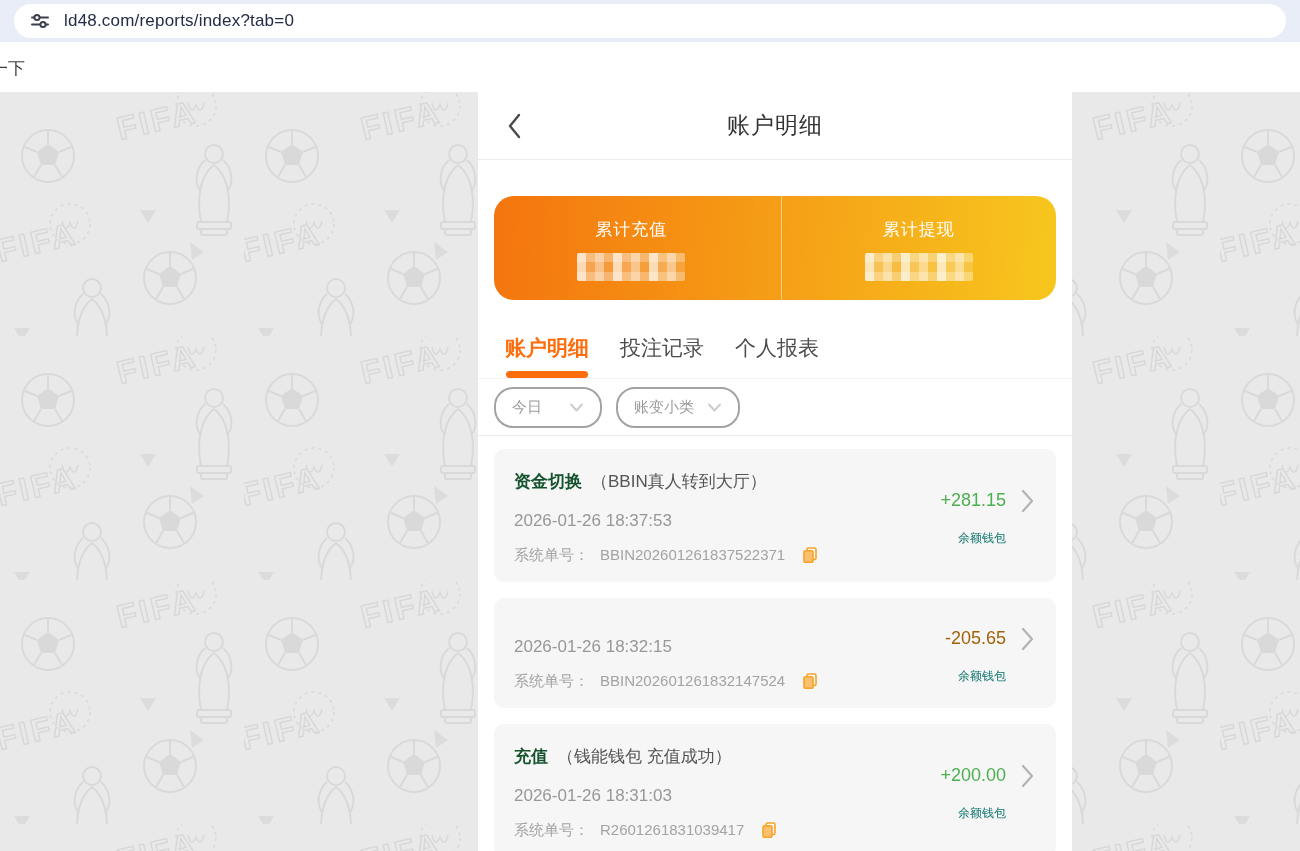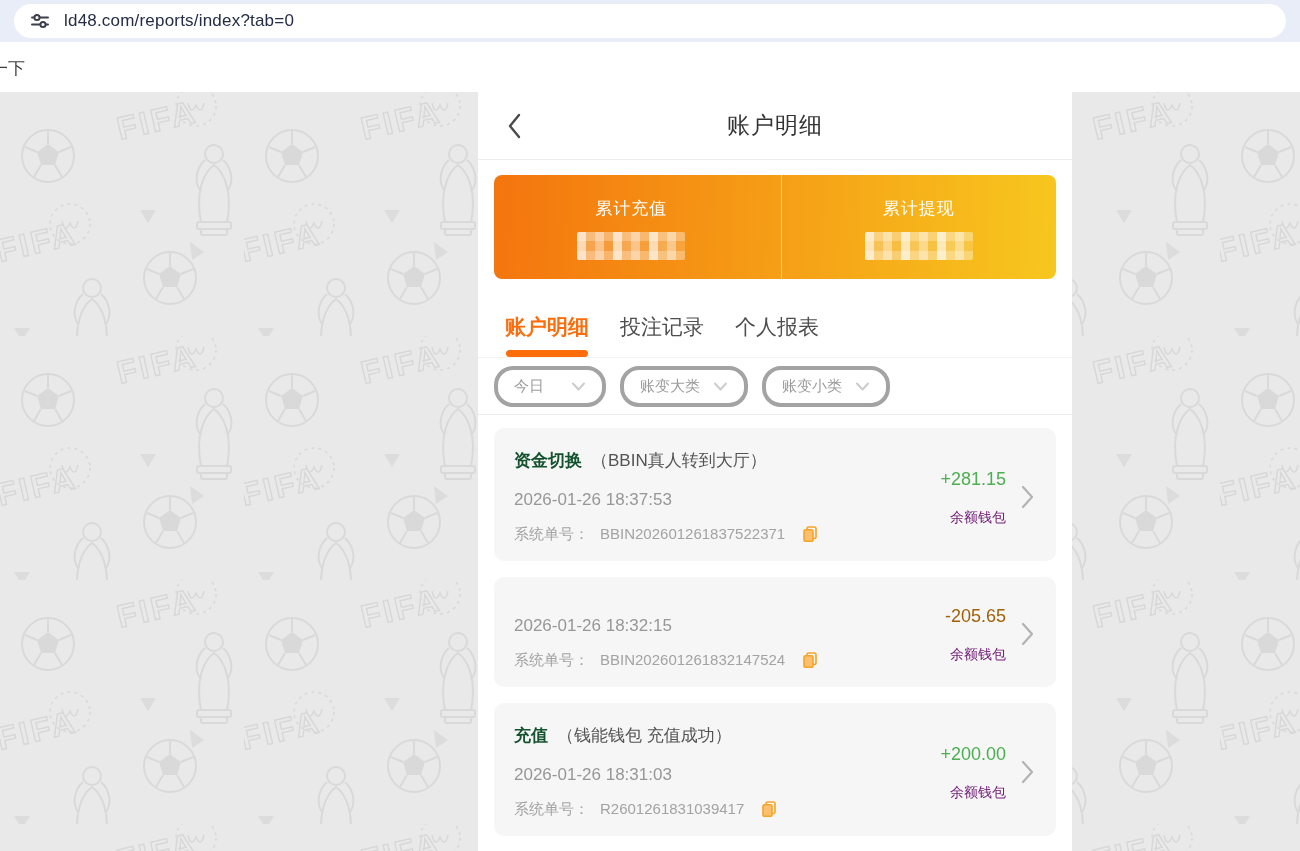--- a/index.html
+++ b/index.html
@@ -21,59 +21,59 @@
   .bg-pattern { position:absolute; inset:0; width:100%; height:100%; }
 
   
   .panel { position:absolute; left:478px; top:0; width:594px; height:100%; background:#fff; }
 
   .m-header { height:68px; position:relative; display:flex; align-items:center; justify-content:center; border-bottom:1px solid #ececec; background:#fff; }
   .back-btn { position:absolute; left:24px; top:50%; transform:translateY(-50%); background:none; border:none; cursor:pointer; display:flex; padding:4px; }
   .m-title { font-size:23px; color:#333; font-weight:500; letter-spacing:1px; }
 
   
-  .summary-card { margin:15px 16px 0; height:104px; border-radius:8px; display:flex; overflow:hidden;gap:12px; }
+  .summary-card { margin:36px 16px 0; height:104px; border-radius:20px; display:flex; overflow:hidden;gap:12px; }
   .sum-col { flex:1; display:flex; flex-direction:column; align-items:center; padding-top:22px; position:relative; }
   .sum-col + .sum-col { border-left:1px solid rgba(255,255,255,.5); }
   .sum-label { font-size:17px; color:#fff; font-weight:500; letter-spacing:1px; }
   .mosaic { margin-top:12px; width:108px; height:28px; border-radius:2px;
     background-image:
       repeating-linear-gradient(90deg, rgba(255,255,255,.68) 0 9px, rgba(255,255,255,.22) 9px 18px, rgba(255,255,255,.48) 18px 27px, rgba(255,255,255,.12) 27px 36px),
       repeating-linear-gradient(0deg, rgba(255,255,255,.30) 0 9px, rgba(255,255,255,.06) 9px 19px); }
 
   
   .tabs { display:flex; gap:31px; padding:34px 27px 0; border-bottom:1px solid #f3f3f3; background:#fff; }
   .tab { cursor:pointer; text-align:center; }
   .tab-label { font-size:21px; color:#4e4e4e; line-height:28px; display:block; }
   .tab-bar { display:block; height:7px; width:82px; margin:9px auto 0; border-radius:4px; background:transparent; }
   .tab.active .tab-label { color:#fe6d0b; font-weight:700; }
   .tab.active .tab-bar { background:#fe6d0b; }
 
   
   .filters { height:57px; display:flex; align-items:center; gap:14px; padding:0 16px; background:#fff; border-bottom:1px solid #ececec; box-shadow:0 2px 3px rgba(0,0,0,.02); }
-  .pill { display:flex; align-items:center; height:41px; padding:0 16px; border:4px solid #a3a3a3; border-radius:19px; background:#fff; font-size:15px; color:#9b9b9b; cursor:pointer; font-family:inherit; }
+  .pill { display:flex; align-items:center; height:41px; padding:0 16px; border:2px solid #a3a3a3; border-radius:19px; background:#fff; font-size:15px; color:#9b9b9b; cursor:pointer; font-family:inherit; }
   .pill .caret { margin-left:13px; }
   .pill:first-child .caret { margin-left:27px; }
 
   
   .tx-list { padding:13px 16px 0; background:#fff; }
   .card { background:#f6f6f7; border-radius:10px; padding:21px 20px 17px; margin-bottom:16px; display:flex; align-items:center; cursor:pointer; }
   .c-left { flex:1; min-width:0; }
   .c-titlerow { line-height:23px; }
   .c-type { font-size:17px; font-weight:700; color:#14532d; }
   .c-note { font-size:17px; color:#545454; margin-left:9px; }
   .c-date { margin-top:16px; font-size:17px; color:#979797; line-height:23px; }
   .c-orderrow { margin-top:13px; font-size:15px; color:#a3a3a3; line-height:20px; display:flex; align-items:center;gap:11px; }
   .copy-btn { background:none; border:none; padding:0; margin-left:7px; display:flex; cursor:pointer; }
-  .c-right { display:flex; align-items:center; }
+  .c-right { display:flex; align-items:flex-start; }
   .amt-col { display:flex; flex-direction:column; align-items:flex-end; }
   .c-amt { font-size:18px; line-height:25px; }
   .c-amt.pos { color:#4caf50; }
   .c-amt.neg { color:#a16207; }
-  .c-wallet { margin-top:17px; font-size:14px; color:#701a75; }
+  .c-wallet { margin-top:17px; font-size:12px; color:#0f766e; }
   .row-chev { margin-left:13px; display:flex; }
 </style>
 </head>
 <body>
 
 <div class="browser-bar">
   <div class="url-pill">
     <span class="tune-wrap">
       <svg width="22" height="22" viewBox="0 0 22 22">
         <g stroke="#3a3f4b" stroke-width="2" fill="none" stroke-linecap="round">
@@ -196,26 +196,20 @@
 </div>
 
     <div class="filters" id="filterBar">
   <button class="pill">
     <span>今日</span>
     <svg class="caret" width="15" height="11" viewBox="0 0 15 11">
       <polyline points="2,2.5 7.5,8.5 13,2.5" fill="none" stroke="#cccccc" stroke-width="2" stroke-linecap="round" stroke-linejoin="round"></polyline>
     </svg>
   </button>
 
-  <button class="pill">
-    <span>账变大类</span>
-    <svg class="caret" width="15" height="11" viewBox="0 0 15 11">
-      <polyline points="2,2.5 7.5,8.5 13,2.5" fill="none" stroke="#cccccc" stroke-width="2" stroke-linecap="round" stroke-linejoin="round"></polyline>
-    </svg>
-  </button>
 
   <button class="pill">
     <span>账变小类</span>
     <svg class="caret" width="15" height="11" viewBox="0 0 15 11">
       <polyline points="2,2.5 7.5,8.5 13,2.5" fill="none" stroke="#cccccc" stroke-width="2" stroke-linecap="round" stroke-linejoin="round"></polyline>
     </svg>
   </button>
 </div>
 
     <div class="tx-list" id="txList">

